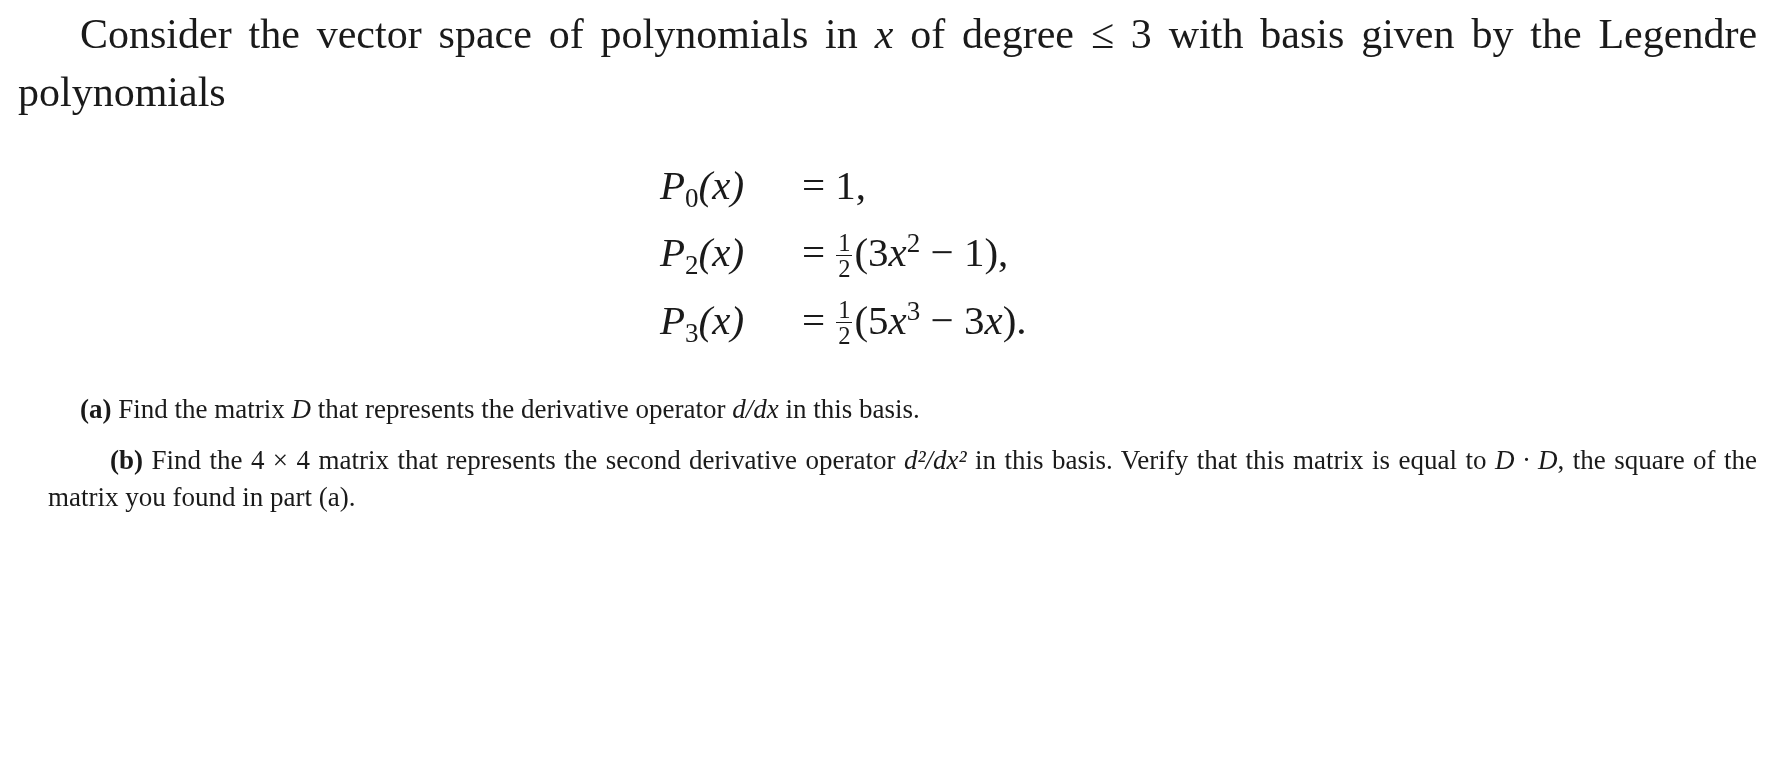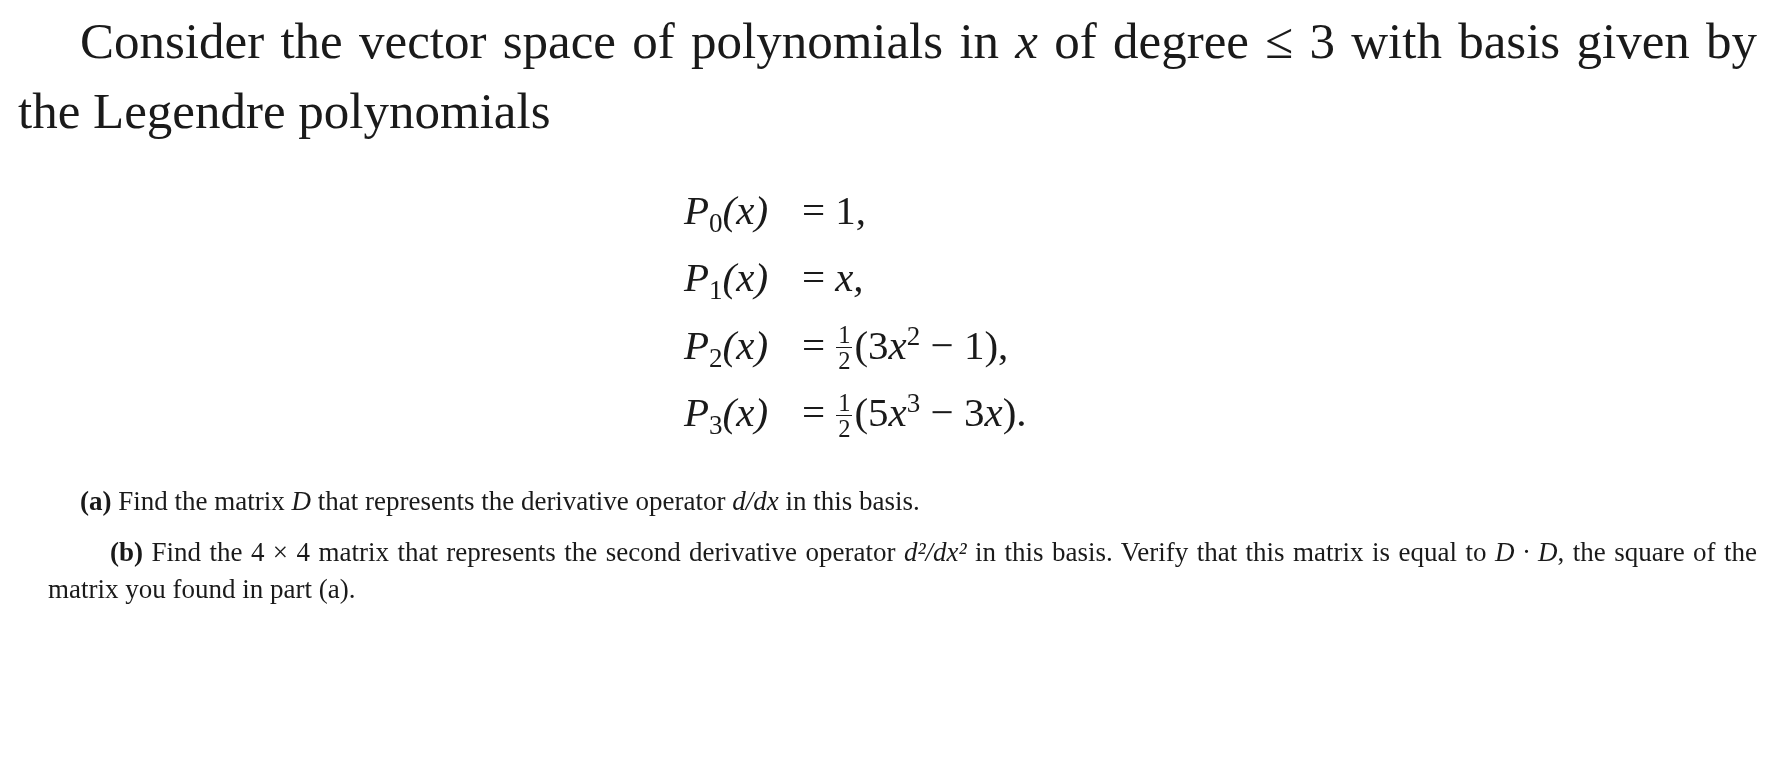--- a/index.html
+++ b/index.html
@@ -15,21 +15,21 @@
     overflow: hidden;
   }
   .page {
     position: relative;
     width: 1775px;
     height: 777px;
     padding: 0;
     box-sizing: border-box;
   }
   .body-text {
-    font-size: 51px;
+    font-size: 42px;
     line-height: 1.38;
     text-align: justify;
     text-justify: inter-word;
   }
   .para {
     margin: 0;
   }
   .para-intro {
     margin: 6px 18px 0 18px;
   }
@@ -65,21 +65,21 @@
     font-size: 41px;
     line-height: 1.44;
   }
   .eqline {
     white-space: nowrap;
     margin: 0 0 6px 0;
   }
   .lhs {
     display: inline-block;
     min-width: 132px;
-    text-align: center;
+    text-align: left;
   }
   .eqsign {
     display: inline-block;
     padding: 0 10px;
   }
   
   .frac {
     display: inline-block;
     vertical-align: -0.42em;
     text-align: center;
@@ -124,23 +124,20 @@
 <div class="page">
 
   <p class="body-text para para-intro indent"><span>Consider the vector space of polynomials in</span> <span class="mi">x</span> <span>of degree</span> <span class="mo">≤</span> <span class="mn">3</span> <span>with basis given by the Legendre polynomials</span></p>
 
   <div class="eqblock">
 
     <div class="eqline">
       <span class="lhs"><span class="mi">P</span><span class="sub">0</span><span class="mi">(x)</span></span><span class="eqsign mo">=</span><span class="mn">1,</span>
     </div>
 
-    <div class="eqline">
-      <span class="lhs"><span class="mi">P</span><span class="sub">1</span><span class="mi">(x)</span></span><span class="eqsign mo">=</span><span class="mi">x,</span>
-    </div>
 
     <div class="eqline">
       <span class="lhs"><span class="mi">P</span><span class="sub">2</span><span class="mi">(x)</span></span><span class="eqsign mo">=</span><span class="frac"><span class="num">1</span><span class="den">2</span></span><span class="mn">(3</span><span class="mi">x</span><span class="sup">2</span> <span class="mo">−</span> <span class="mn">1</span><span class="mn">),</span>
     </div>
 
     <div class="eqline">
       <span class="lhs"><span class="mi">P</span><span class="sub">3</span><span class="mi">(x)</span></span><span class="eqsign mo">=</span><span class="frac"><span class="num">1</span><span class="den">2</span></span><span class="mn">(5</span><span class="mi">x</span><span class="sup">3</span> <span class="mo">−</span> <span class="mn">3</span><span class="mi">x</span><span class="mn">).</span>
     </div>
 
   </div>

